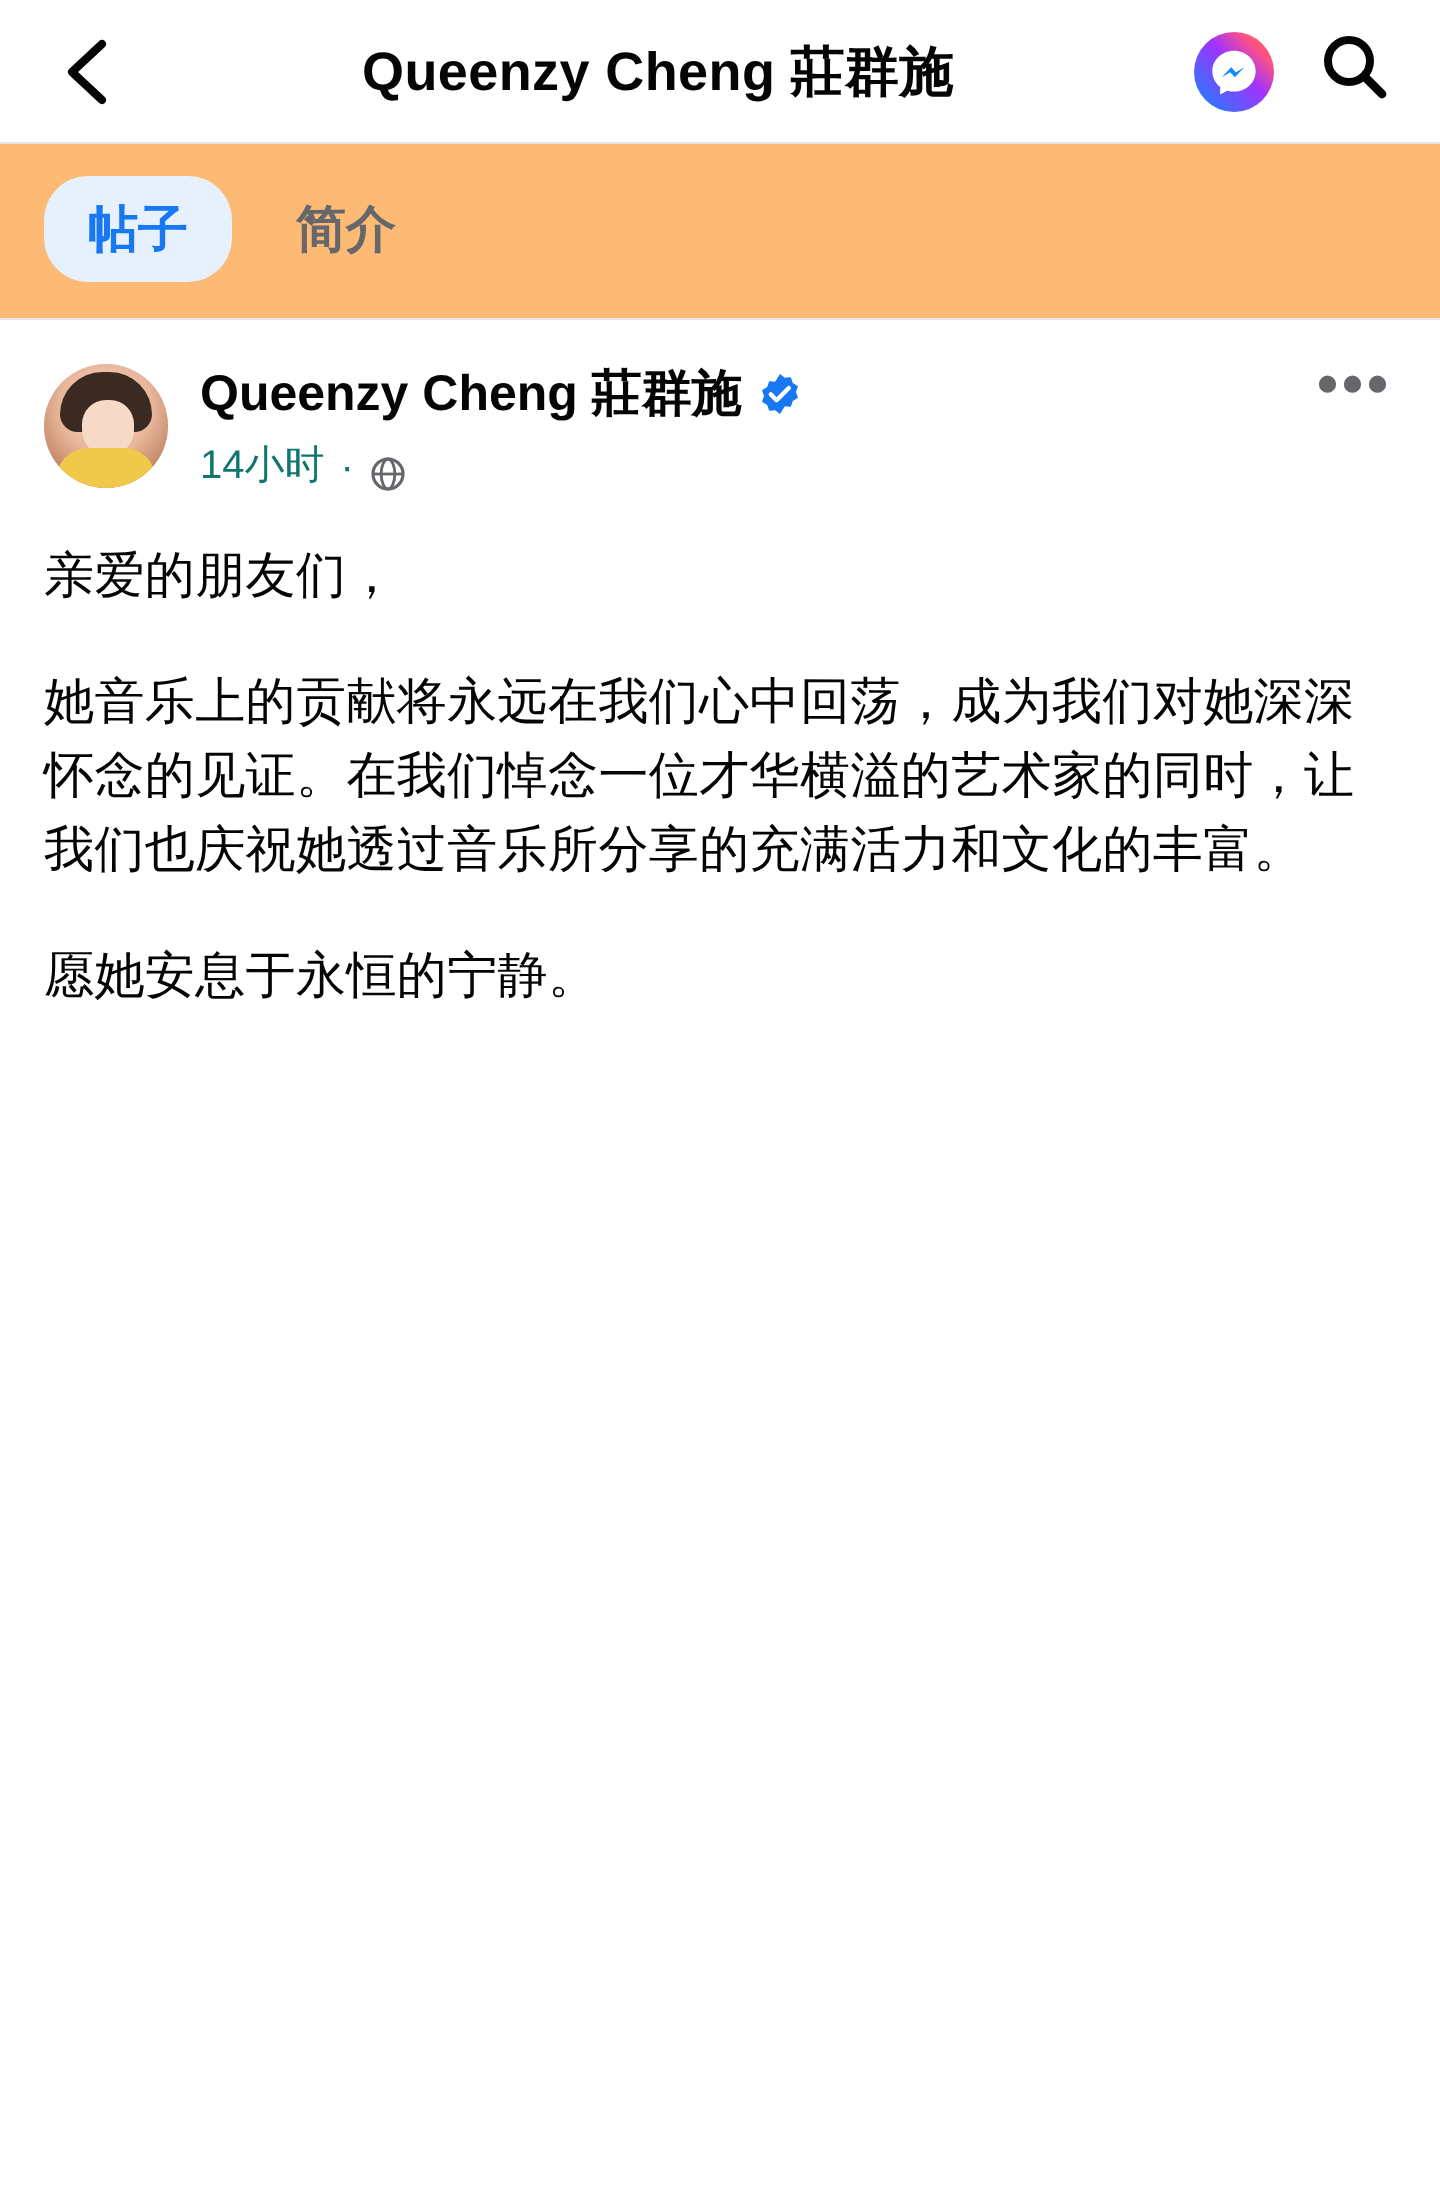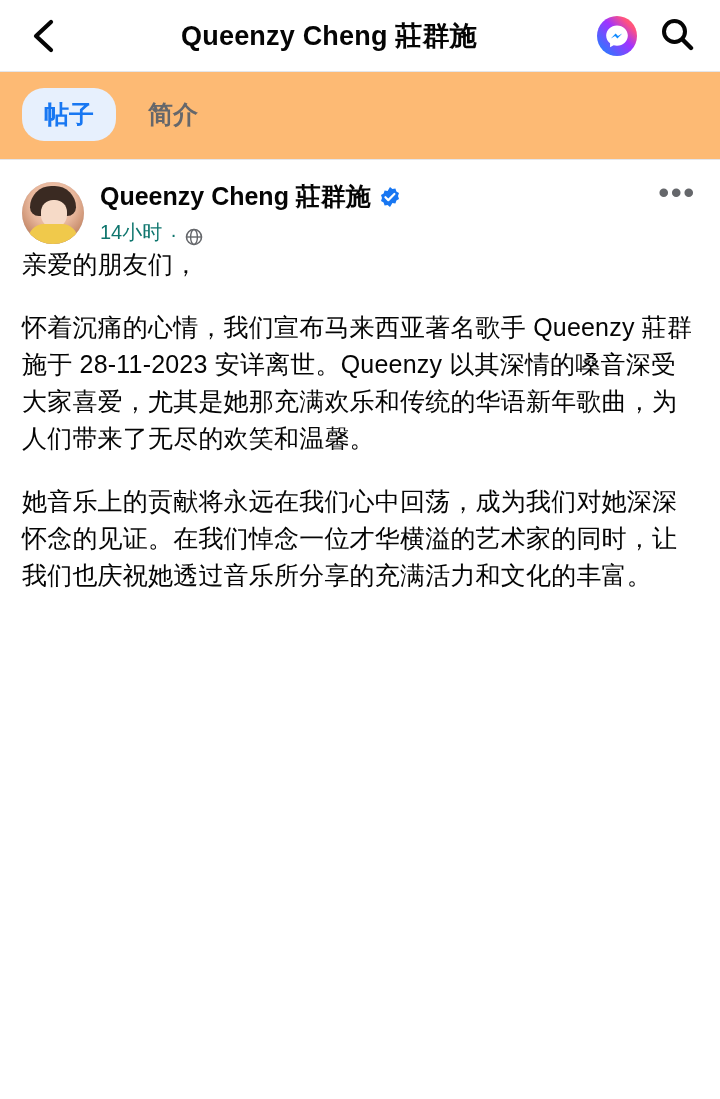--- a/index.html
+++ b/index.html
@@ -168,21 +168,21 @@
     color: #65676b;
     font-size: 30px;
     line-height: 18px;
     letter-spacing: 2px;
     padding: 4px 2px 12px 12px;
     cursor: pointer;
     font-weight: bold;
   }
 
   .post-body {
-    margin-top: 0;
+    margin-top: 24px;
     font-size: 25px;
     line-height: 1.48;
     color: #050505;
     letter-spacing: .2px;
   }
   .post-body p {
     margin: 0 0 26px 0;
     white-space: pre-wrap;
   }
   .post-body p:last-child { margin-bottom: 0; }
@@ -258,16 +258,16 @@
           </svg>
         </span>
       </div>
     </div>
 
     <div class="more-btn">•••</div>
   </div>
 
   <div class="post-body">
     <p>亲爱的朋友们，</p>
-    <p>怀着沉痛的心情，我们宣布马来西亚著名歌手 Queenzy 莊群施于 28-11-2023 安详离世。Queenzy 以其深情的嗓音深受大家喜爱，尤其是她那充满欢乐和传统的华语新年歌曲，为人们带来了无尽的欢笑和温馨。</p>
     <p>她音乐上的贡献将永远在我们心中回荡，成为我们对她深深怀念的见证。在我们悼念一位才华横溢的艺术家的同时，让我们也庆祝她透过音乐所分享的充满活力和文化的丰富。</p>
+    <p>愿她安息于永恒的宁静。</p>
   </div>
 </div>
 
 </body></html>

